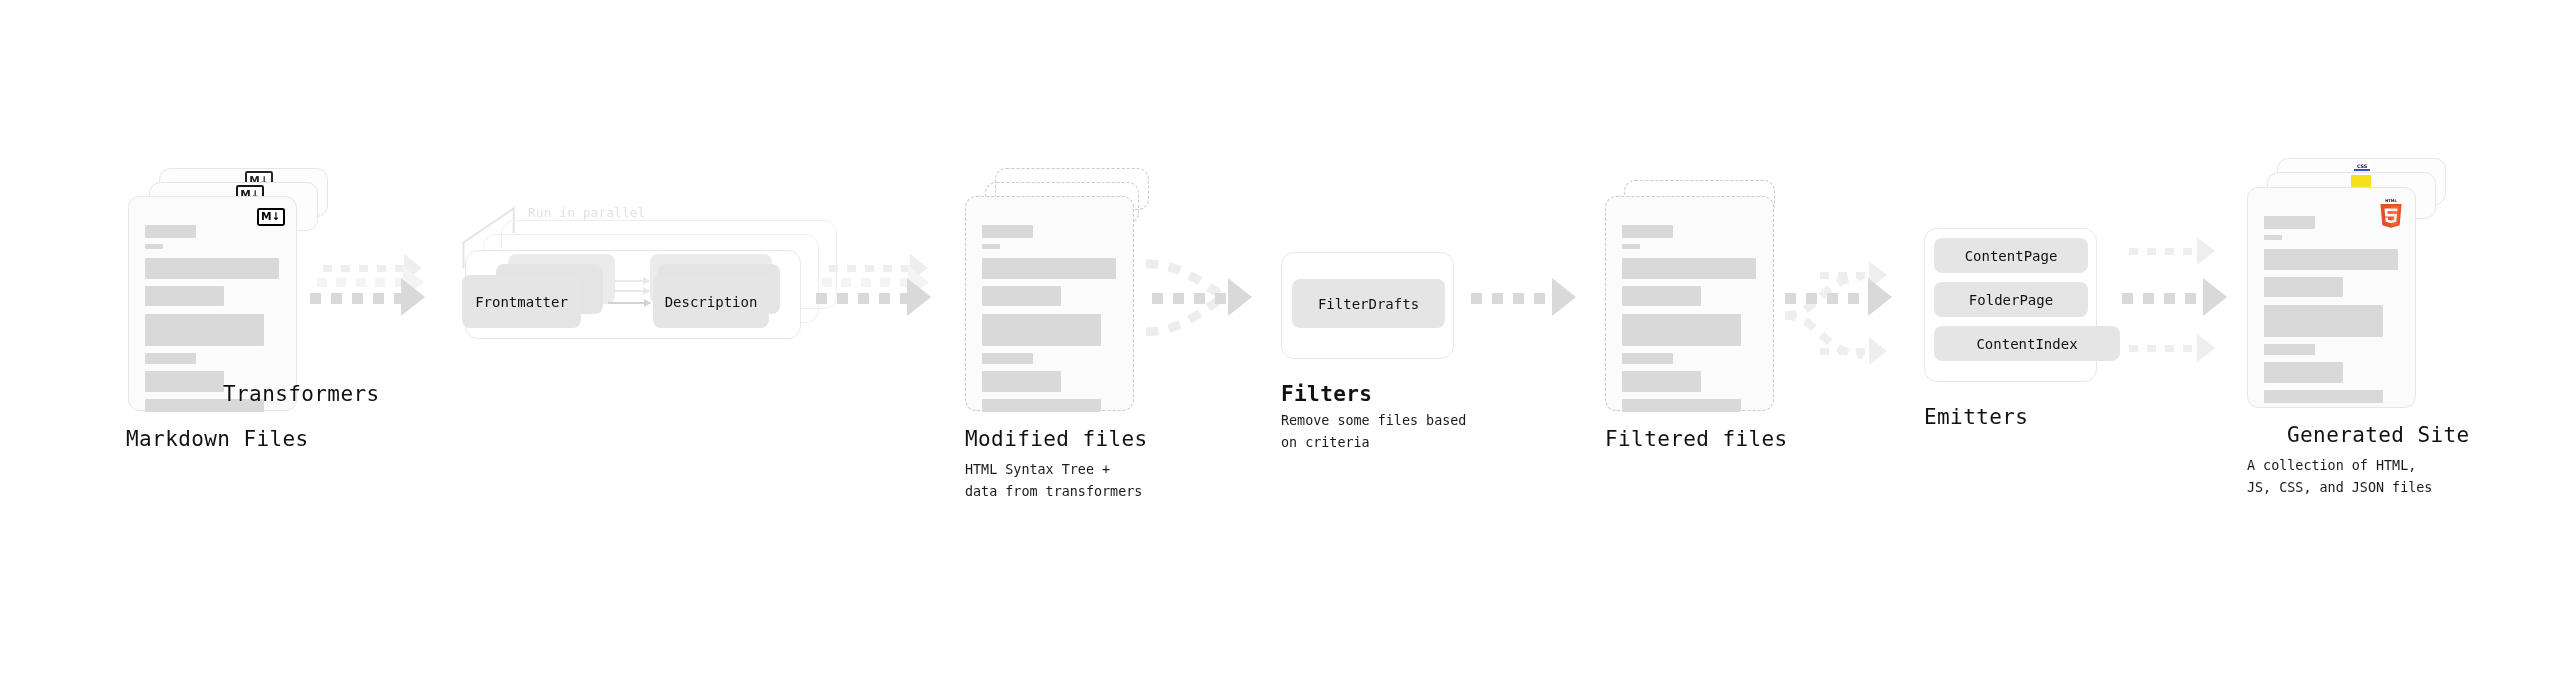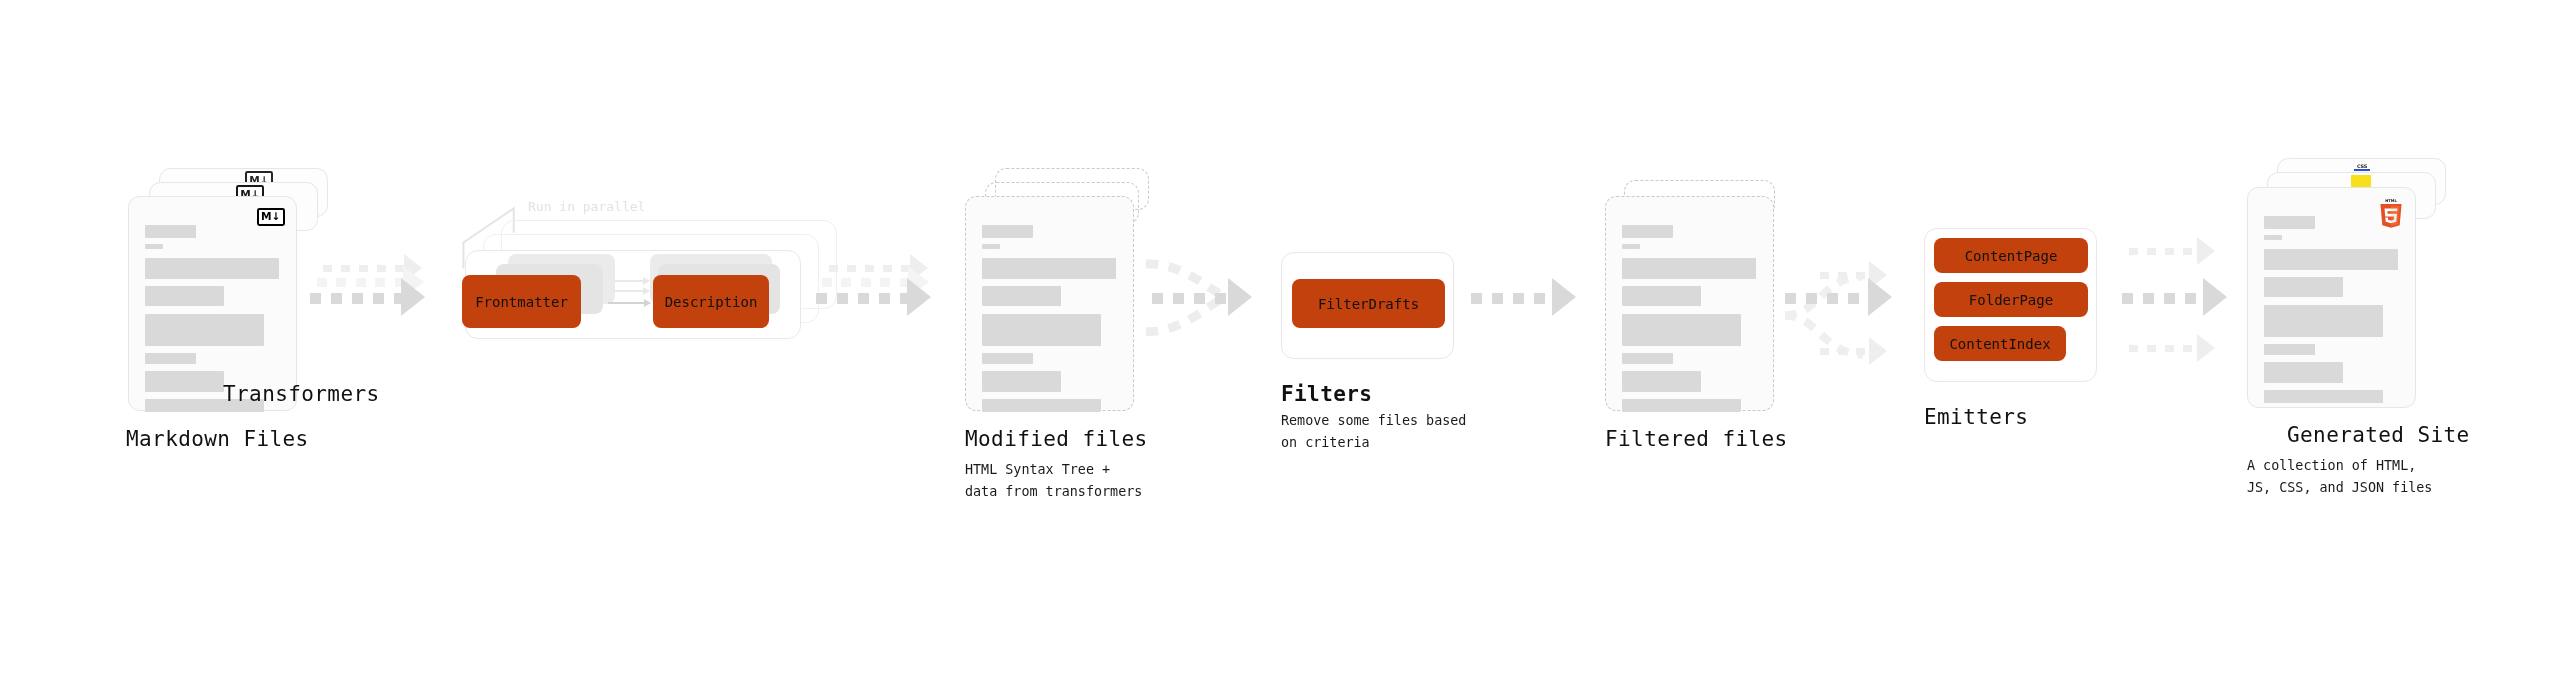--- a/index.html
+++ b/index.html
@@ -62,21 +62,21 @@
   .group-box {
     position: absolute;
     border: 1.6px solid #e8e8e8;
     border-radius: 13px;
     background: #ffffff;
   }
   .group-box.ghost { border-color: #efefef; background: transparent; }
 
   .chip {
     position: absolute;
-    background: #c2410c;
+    background: #e5e5e5;
     border-radius: 8.1px;
     display: flex;
     align-items: center;
     justify-content: center;
     font-size: 14px;
     color: #111111;
     white-space: nowrap;
   }
   .chip.g1 { background: #ebebeb; color: transparent; }
   .chip.g2 { background: #e4e4e4; color: transparent; }
@@ -126,20 +126,21 @@
   }
   .tf-arrow.faint { background: #e9e9e9; }
   .tf-arrow.faint::after { border-left-color: #e9e9e9; }
 
   
   .parallel-label {
     position: absolute;
     font-size: 13px;
     color: #e2e2e2;
     white-space: nowrap;
+    margin-top: 6px;
   }
 
   
   .md-badge {
     position: absolute;
     width: 28px; height: 18px;
     border: 2.4px solid #000;
     border-radius: 2.4px;
     background: #fff;
     display: flex; align-items: center; justify-content: center;
@@ -329,21 +330,21 @@
     <div class="head" style="left:49px; top:-10.6px;"></div>
   </div>
 
   <div class="group-box" style="left:1924px; top:228px; width:173px; height:154px;"></div>
   <div class="chip" style="left:1934px; top:238px; width:154px; height:35px;">
     <span>ContentPage</span>
   </div>
   <div class="chip" style="left:1934px; top:282px; width:154px; height:35px;">
     <span>FolderPage</span>
   </div>
-  <div class="chip" style="left:1934px; top:326px; width:132px; height:35px;">
+  <div class="chip" style="left:1934px; top:326px; width:186px; height:35px;">
     <span>ContentIndex</span>
   </div>
   <div class="sec-title" style="left:1924px; top:405px;">Emitters</div>
 
   <div class="flow f-light" style="left:2129px; top:248px;">
     <div class="seg" style="left:0; top:0; width:73px;"></div>
     <div class="head" style="left:68px; top:-10.6px;"></div>
   </div>
   <div class="flow" style="left:2122px; top:293px;">
     <div class="seg" style="left:0; top:0; width:86px;"></div>

